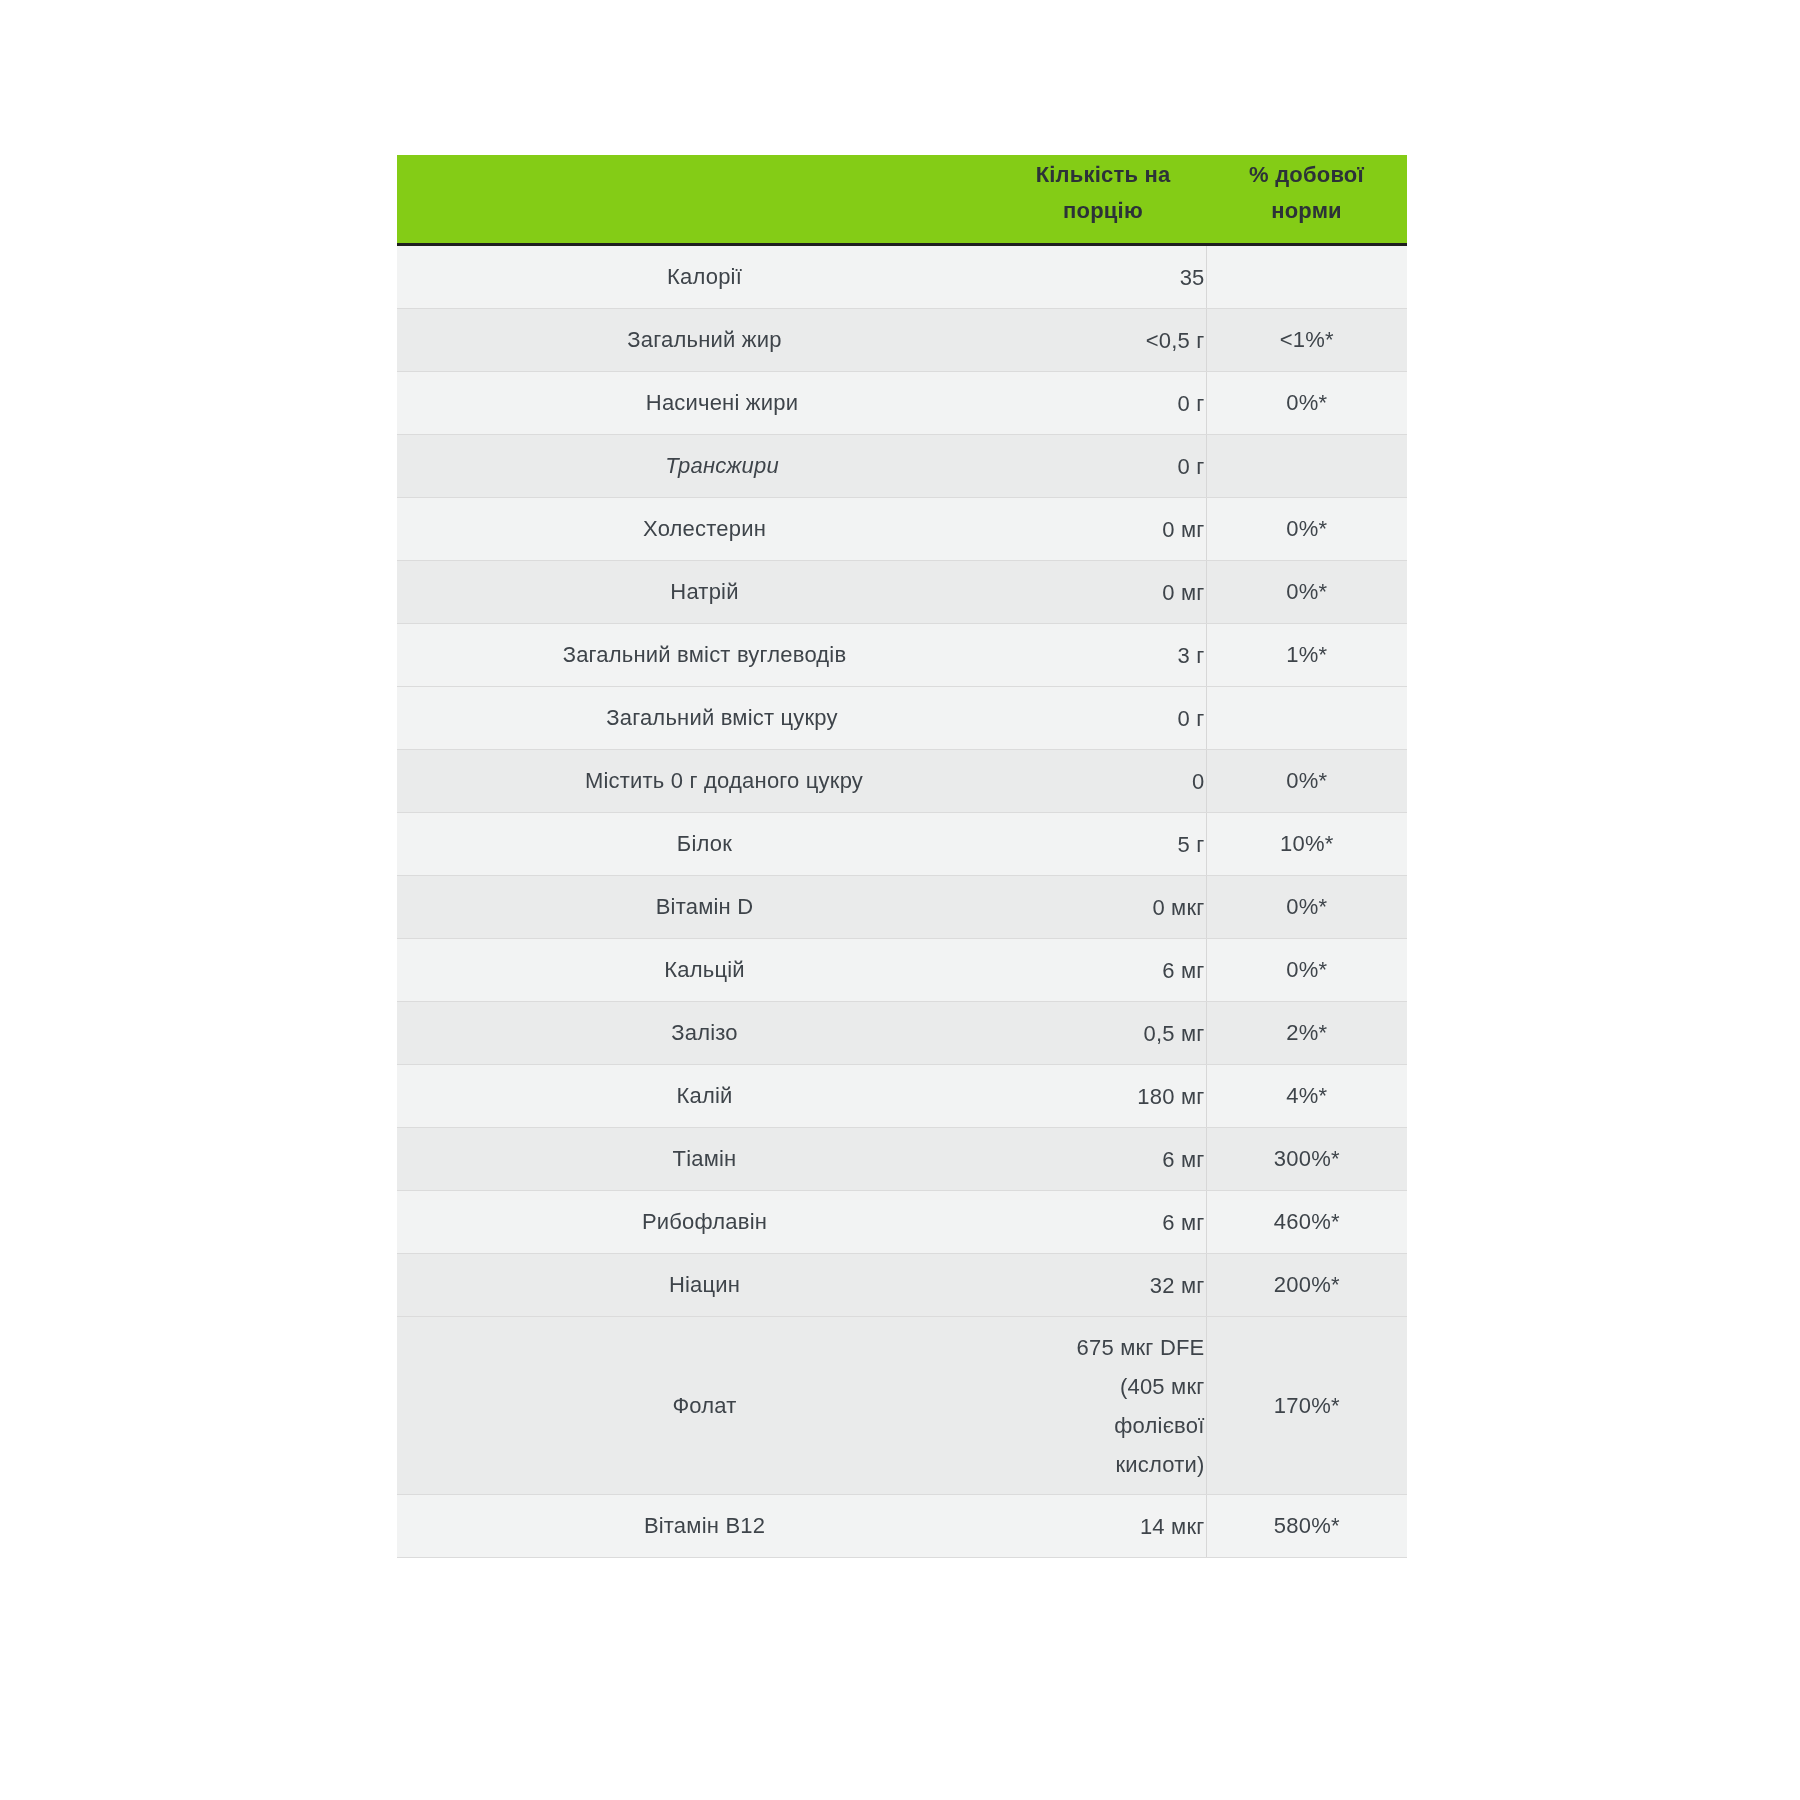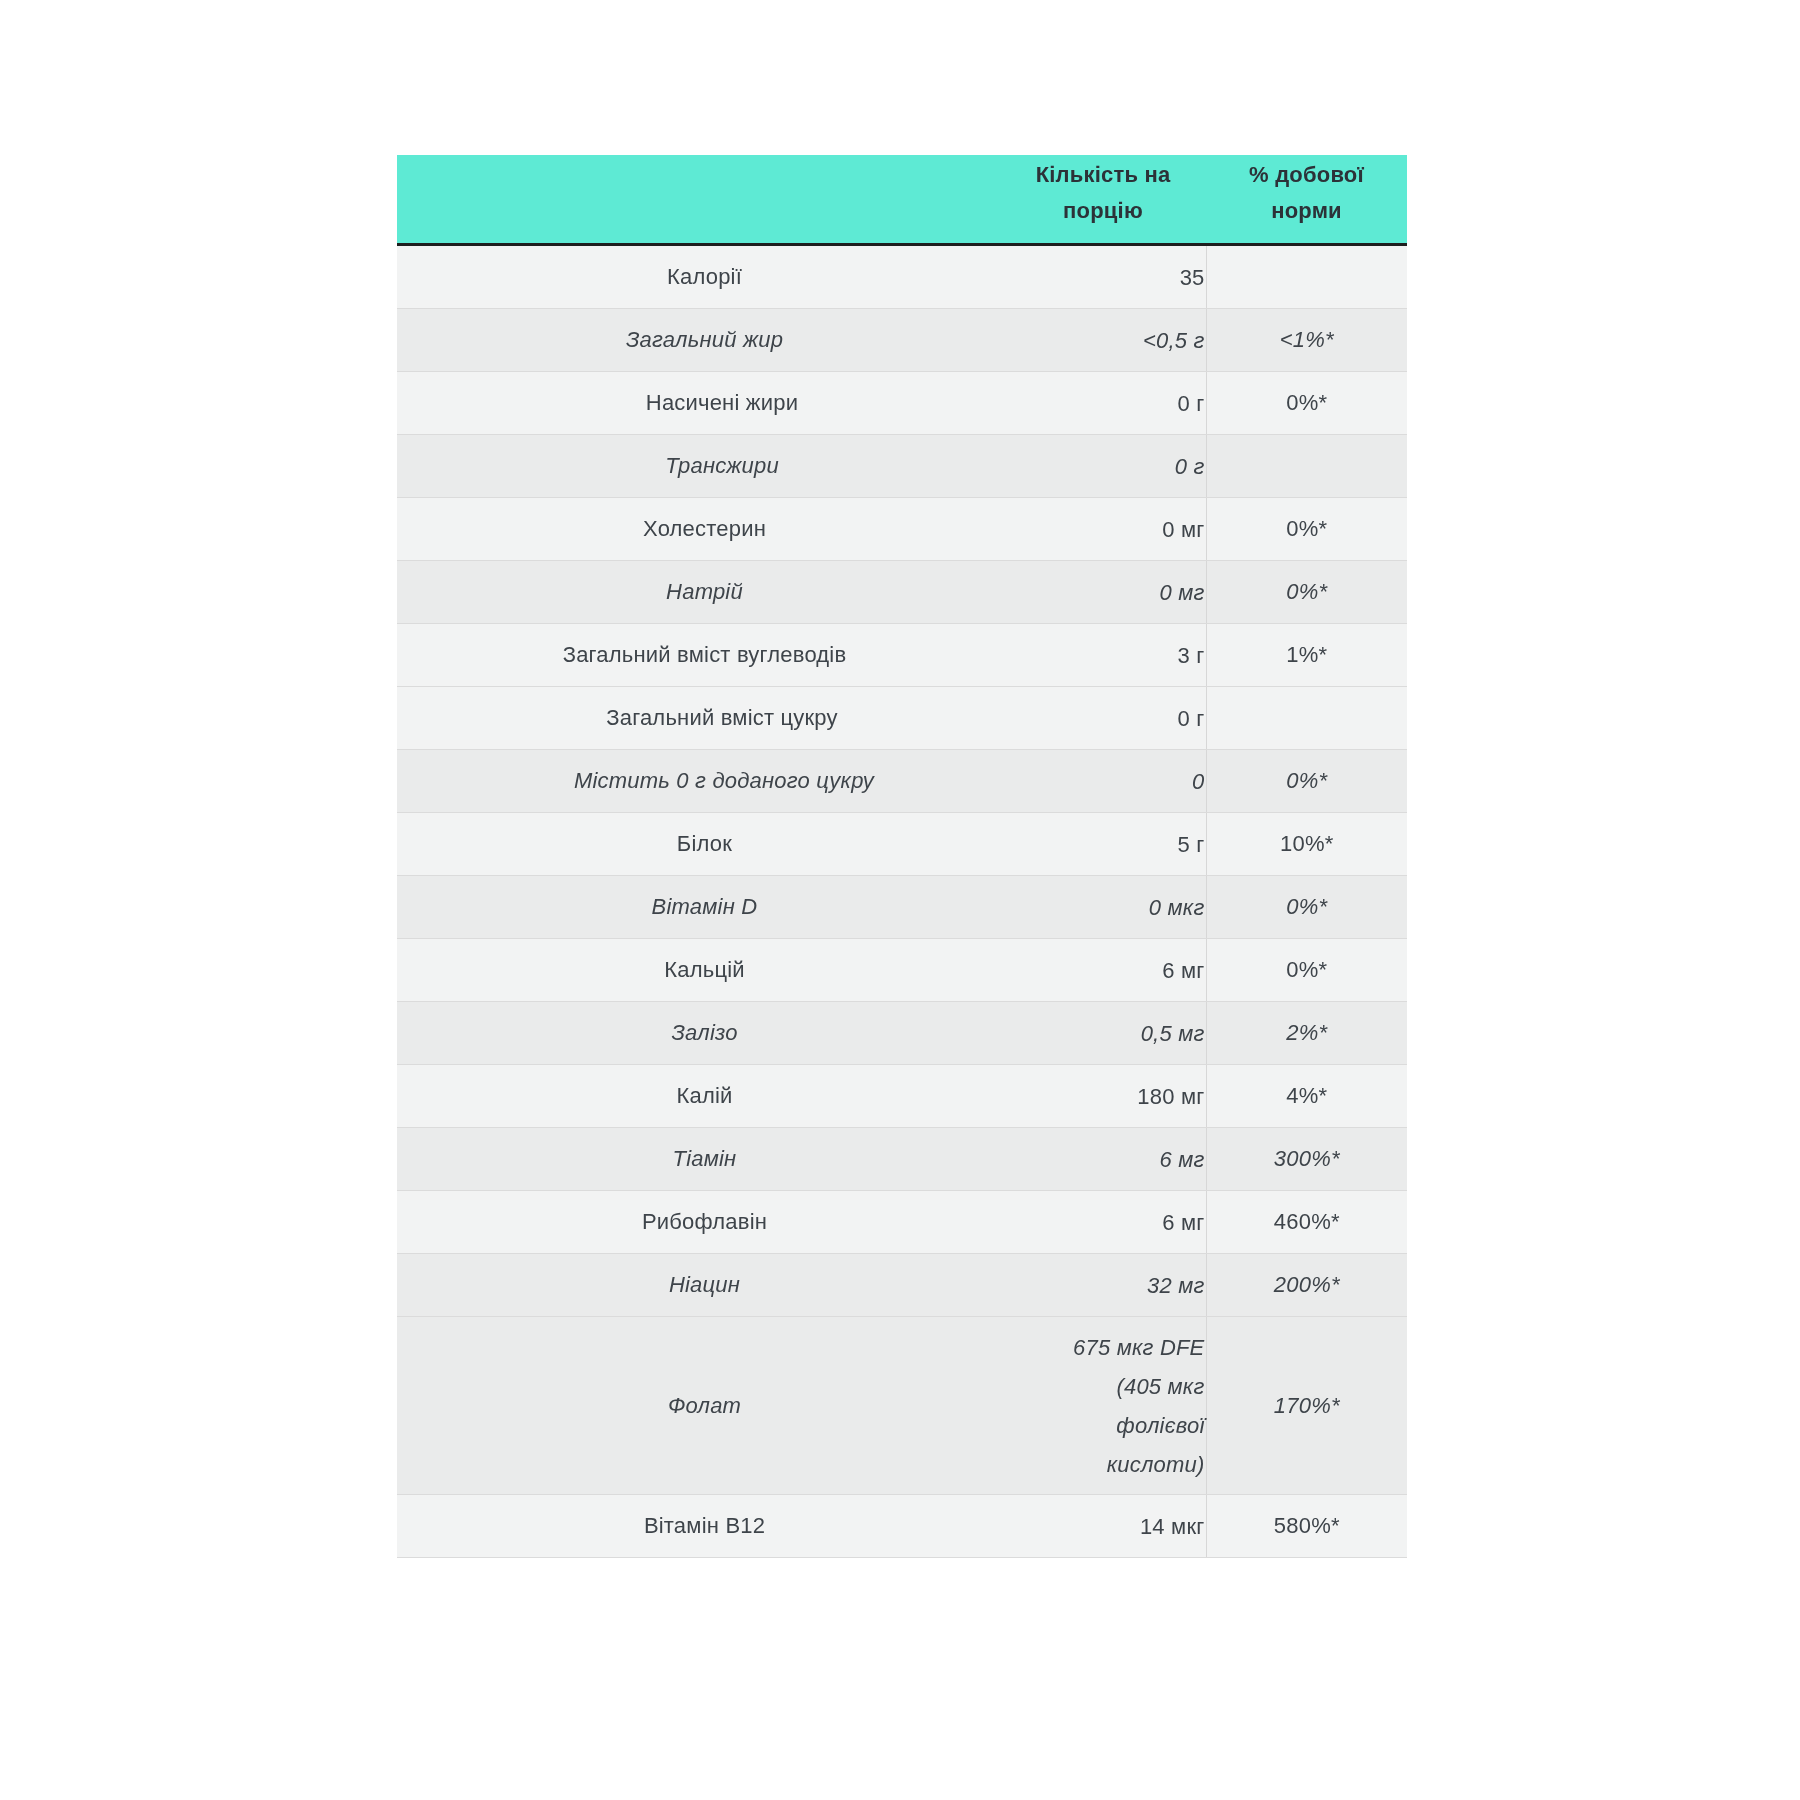--- a/index.html
+++ b/index.html
@@ -34,31 +34,31 @@
 
   thead th {
     font-weight: bold;
     color: #2c3238;
     text-align: center;
     vertical-align: bottom;
     white-space: pre-line;
     line-height: 36px;
     height: 74px;
     padding: 0 0 14px 0;
-    background: #5eead4;
+    background: #84cc16;
     border-bottom: 3px solid #1e1e1e;
   }
 
   tbody td {
     height: 60px;
     vertical-align: middle;
     border-bottom: 1px solid #dbdbdb;
     background: #f2f3f3;
   }
-  tr.dark td { background: #eaebeb; font-style: italic; }
+  tr.dark td { background: #eaebeb; }
 
   td.label {
     text-align: center;
     padding-left: 13px;
   }
   td.label.ind1 { padding-left: 48px; }
   td.label.ind2 { padding-left: 52px; }
   td.label.italic { font-style: italic; }
 
   td.amount {

